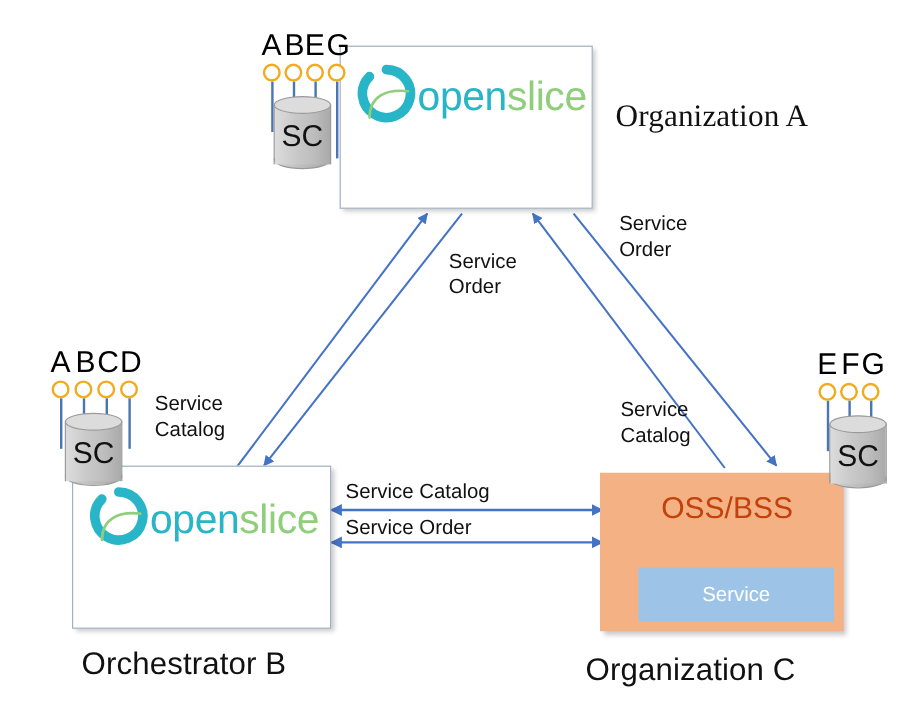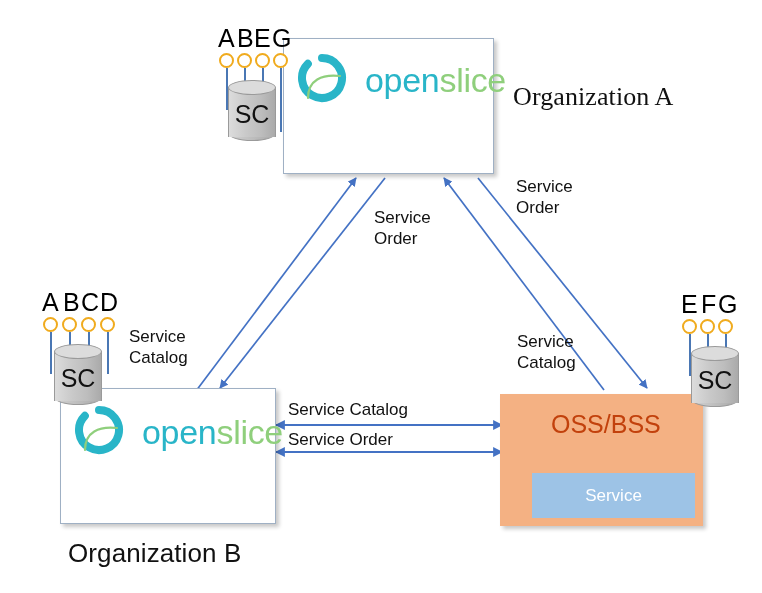--- a/index.html
+++ b/index.html
@@ -45,21 +45,21 @@
     color: #111111;
     white-space: nowrap;
     letter-spacing: 0.1px;
   }
 
   
   .logo {
     position: absolute;
     display: flex;
     align-items: center;
-    gap: 17px;
+    gap: 0;
   }
   .logo-mark {
     flex: 0 0 auto;
   }
   .logo-text {
     font-size: 34px;
     letter-spacing: -0.3px;
     white-space: nowrap;
     line-height: 1;
   }
@@ -239,21 +239,21 @@
   <div class="logo" style="left:73px; top:404px;">
     <span class="logo-mark">
       <svg width="52" height="52" viewBox="0 0 52 52" xmlns="http://www.w3.org/2000/svg">
         <path d="M26 6 a20 20 0 1 1 -14.14 5.86" fill="none" stroke="#29b5c8" stroke-width="8" stroke-linecap="round"></path>
         <path d="M12 46 C 12 28, 26 22, 44 24" fill="none" stroke="#8fcf7c" stroke-width="2.2" stroke-linecap="round"></path>
       </svg>
     </span>
     <span class="logo-text"><span class="logo-open">open</span><span class="logo-slice">slice</span></span>
   </div>
 
-  <div class="org-label" style="left:68px; top:538px;">Organization B</div>
+  <div class="org-label" style="left:68px; top:538px;">Orchestrator B</div>
 
   <div class="sc-cluster" style="left:42px; top:290px; width:90px; height:116px;">
     <span class="sc-letter" style="left:0px;">A</span>
     <span class="sc-letter" style="left:21px;">B</span>
     <span class="sc-letter" style="left:39px;">C</span>
     <span class="sc-letter" style="left:58px;">D</span>
 
     <span class="sc-dot" style="left:1px;  top:27px;"></span>
     <span class="sc-dot" style="left:20px; top:27px;"></span>
     <span class="sc-dot" style="left:39px; top:27px;"></span>
@@ -278,20 +278,21 @@
   <div class="org-box filled" style="left:500px; top:394px; width:203px; height:132px;"></div>
 
   <div class="ossbss-title" style="left:551px; top:410px;">OSS/BSS</div>
 
   <div class="orchestrator" style="left:532px; top:473px; width:163px; height:45px;">
     <span>
       <span>Service</span>
     </span>
   </div>
 
+  <div class="org-label" style="left:488px; top:543px;">Organization C</div>
 
   <div class="sc-cluster" style="left:681px; top:292px; width:72px; height:116px;">
     <span class="sc-letter" style="left:0px;">E</span>
     <span class="sc-letter" style="left:20px;">F</span>
     <span class="sc-letter" style="left:37px;">G</span>
 
     <span class="sc-dot" style="left:1px;  top:27px;"></span>
     <span class="sc-dot" style="left:19px; top:27px;"></span>
     <span class="sc-dot" style="left:37px; top:27px;"></span>
 

